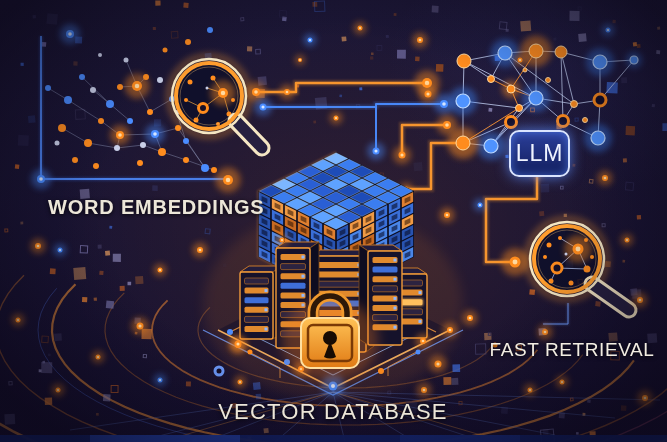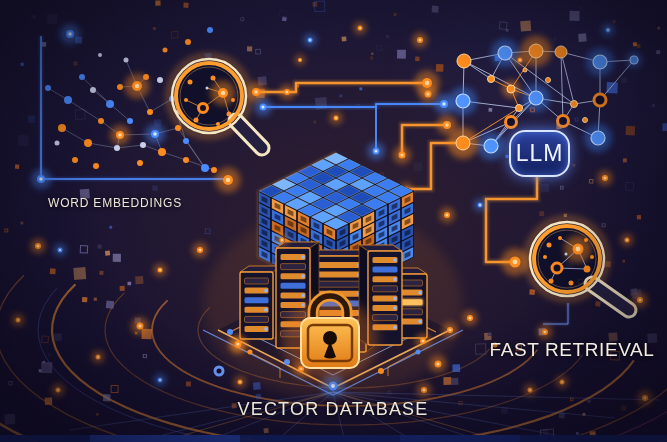--- a/index.html
+++ b/index.html
@@ -10,26 +10,26 @@
       radial-gradient(ellipse 420px 300px at 52% 52%, rgba(255,130,30,0.10), transparent 70%),
       radial-gradient(ellipse 300px 220px at 85% 15%, rgba(70,70,150,0.16), transparent 60%),
       linear-gradient(#1c1736,#171130);
   }
   .stage::after{
     content:"";position:absolute;inset:0;z-index:4;pointer-events:none;
     background:radial-gradient(ellipse 420px 300px at 50% 46%, transparent 55%, rgba(6,3,16,0.55) 100%);
   }
   svg#art{position:absolute;left:0;top:0;z-index:1;}
   .label{position:absolute;z-index:5;color:#ece6d8;text-shadow:0 1px 4px rgba(0,0,0,.85);white-space:nowrap;}
-  #lbl-we{left:48px;top:196px;font-size:12px;letter-spacing:.8px;}
-  #lbl-vd{left:333px;top:399px;transform:translateX(-50%);font-size:18px;letter-spacing:1.2px;}
+  #lbl-we{left:48px;top:196px;font-size:20px;letter-spacing:.8px;font-weight:bold;}
+  #lbl-vd{left:333px;top:399px;transform:translateX(-50%);font-size:22px;letter-spacing:1.2px;}
   #lbl-fr{left:572px;top:336px;transform:translateX(-50%);font-size:19px;letter-spacing:.6px;text-align:center;line-height:28px;color:#f2ede2;}
   .llm-box{
     position:absolute;z-index:5;left:509px;top:130px;width:57px;height:43px;
-    border:2.5px solid #d9e4ff;border-radius:16px;
+    border:2.5px solid #d9e4ff;border-radius:10px;
     background:linear-gradient(#2b3f9a,#131f5e);
     box-shadow:0 0 14px rgba(90,140,255,.8), inset 0 0 10px rgba(90,140,255,.6);
     color:#f0f4ff;font-size:23px;letter-spacing:1px;
     display:flex;align-items:center;justify-content:center;
   }
 </style>
 </head>
 <body>
 
 <div class="stage">

